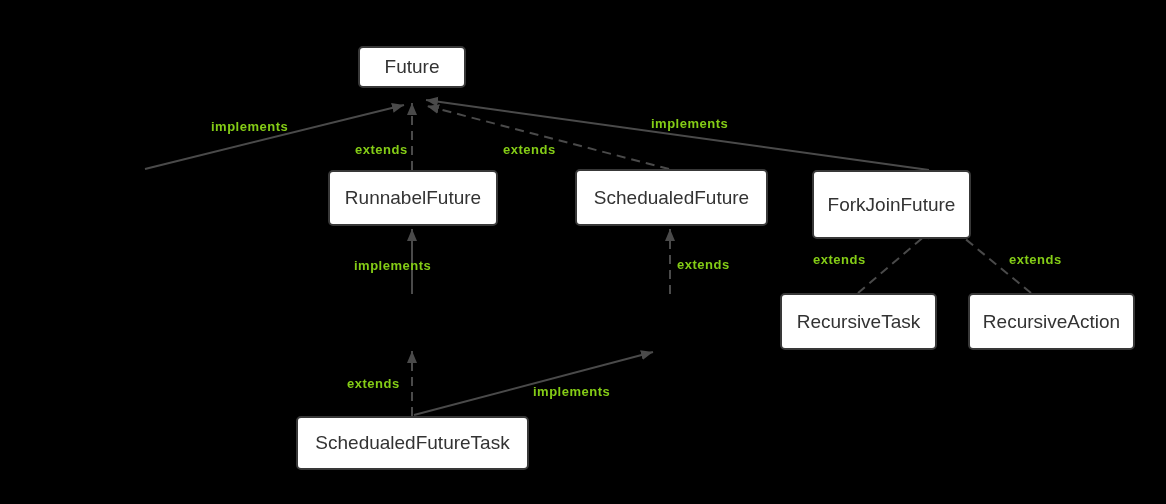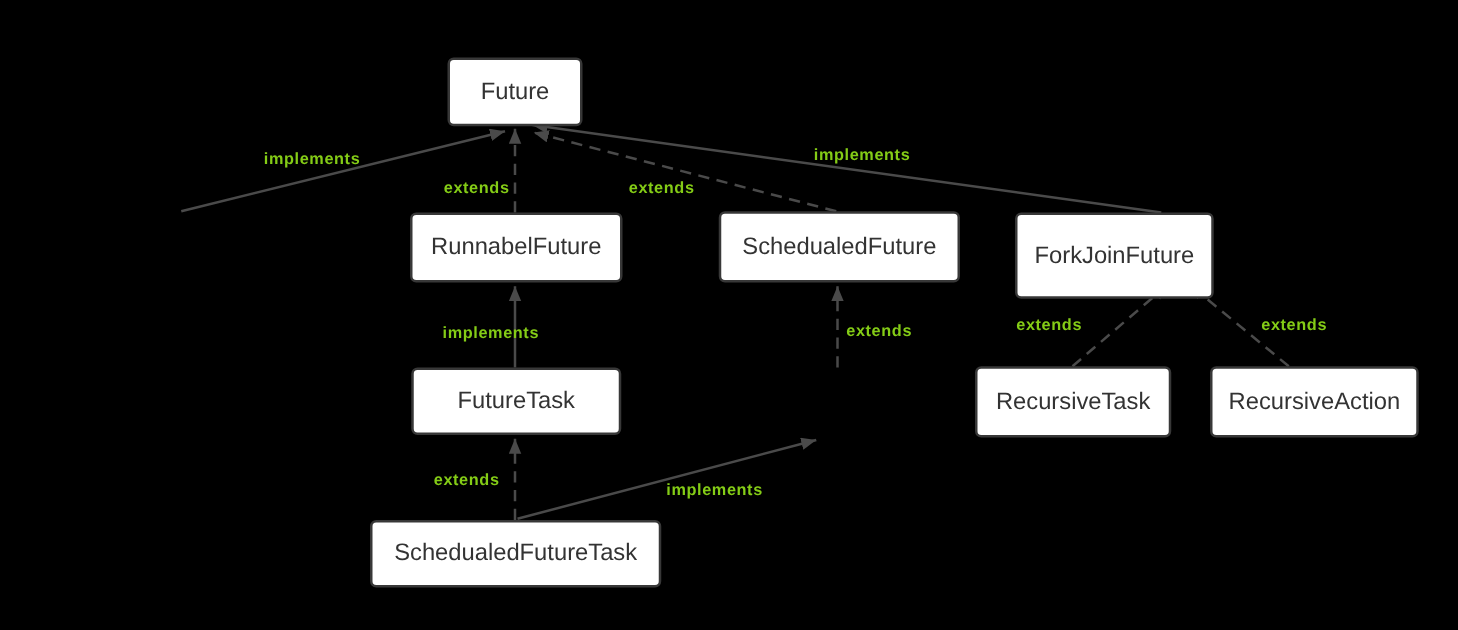--- a/index.html
+++ b/index.html
@@ -38,25 +38,24 @@
       <line x1="929" y1="170" x2="426" y2="100" marker-end="url(#arr)"></line>
       <line x1="412" y1="294" x2="412" y2="229" marker-end="url(#arr)"></line>
       <line x1="670" y1="294" x2="670" y2="229" stroke-dasharray="9 6" marker-end="url(#arr)"></line>
       <line x1="858" y1="293" x2="934" y2="228" stroke-dasharray="9 6" marker-end="url(#arr)"></line>
       <line x1="1031" y1="293" x2="952" y2="228" stroke-dasharray="9 6" marker-end="url(#arr)"></line>
       <line x1="412" y1="416" x2="412" y2="351" stroke-dasharray="9 6" marker-end="url(#arr)"></line>
       <line x1="414" y1="415" x2="653" y2="352" marker-end="url(#arr)"></line>
     </g>
   </svg>
 
-  <div class="node" style="left:358px;top:46px;width:108px;height:55px">Future</div>
+  <div class="node" style="left:358px;top:46px;width:108px;height:42px">Future</div>
   <div class="node" style="left:328px;top:170px;width:170px;height:56px">RunnabelFuture</div>
   <div class="node" style="left:575px;top:169px;width:193px;height:57px">SchedualedFuture</div>
   <div class="node" style="left:812px;top:170px;width:159px;height:69px">ForkJoinFuture</div>
-  <div class="node" style="left:329px;top:294px;width:168px;height:54px">FutureTask</div>
   <div class="node" style="left:780px;top:293px;width:157px;height:57px">RecursiveTask</div>
   <div class="node" style="left:968px;top:293px;width:167px;height:57px">RecursiveAction</div>
   <div class="node" style="left:296px;top:416px;width:233px;height:54px">SchedualedFutureTask</div>
 
   <div class="elabel" style="left:211px;top:120px">implements</div>
   <div class="elabel" style="left:355px;top:143px">extends</div>
   <div class="elabel" style="left:503px;top:143px">extends</div>
   <div class="elabel" style="left:651px;top:117px">implements</div>
   <div class="elabel" style="left:354px;top:259px">implements</div>
   <div class="elabel" style="left:677px;top:258px">extends</div>

